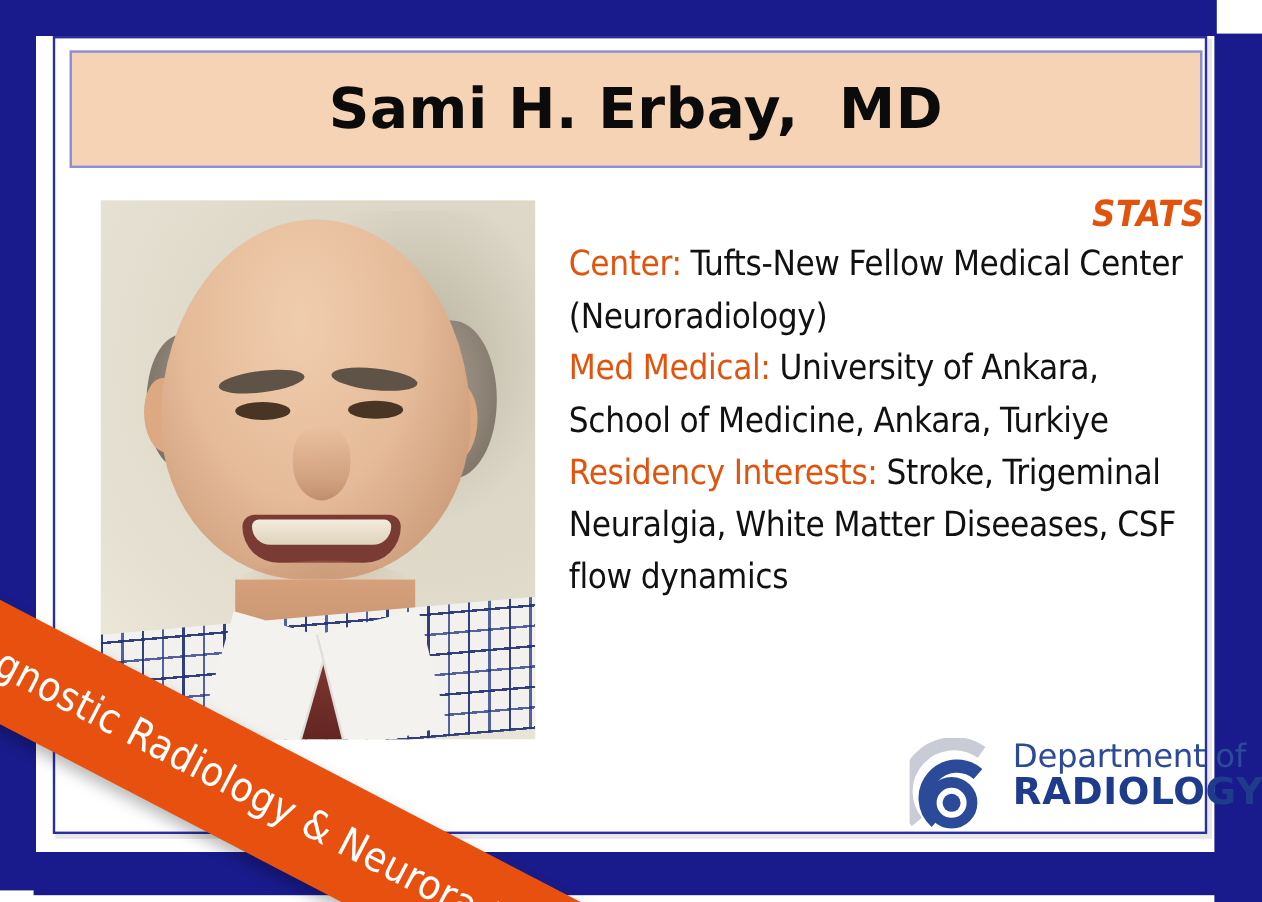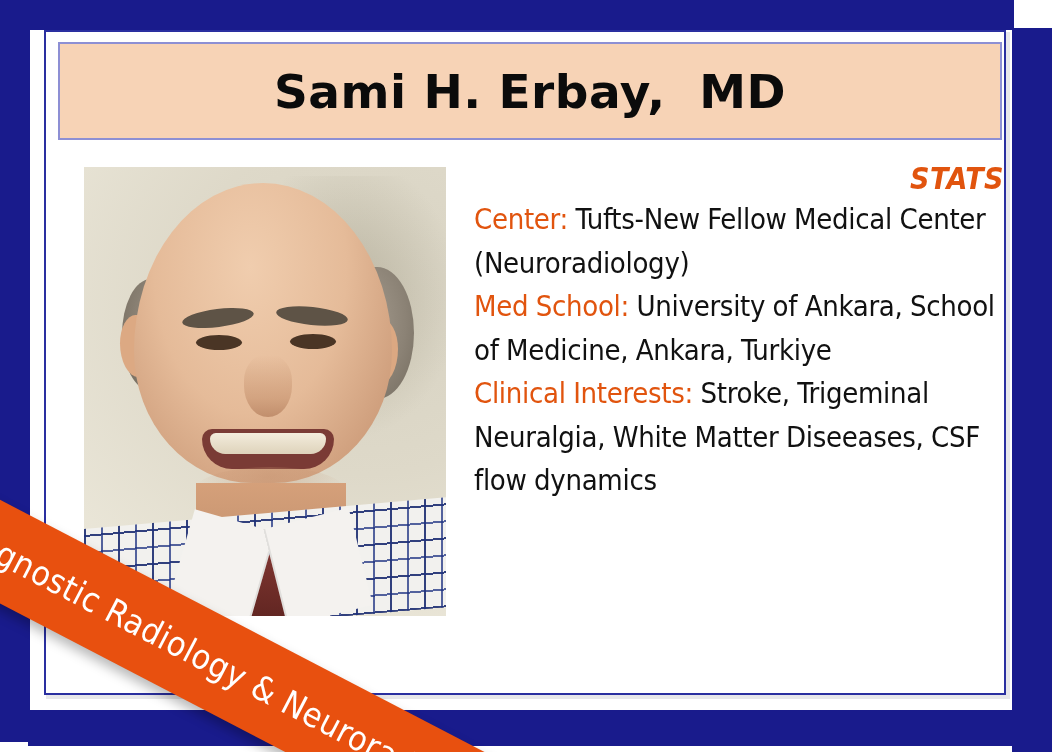--- a/index.html
+++ b/index.html
@@ -251,26 +251,38 @@
 
   <div id="stats-block">
     <div id="stats-heading">STATS</div>
 
     <div class="stat-line">
       <span class="stat-label">Center:</span><span> Tufts-New Fellow Medical Center (Neuroradiology)</span>
     </div>
 
 
     <div class="stat-line">
-      <span class="stat-label">Med School:</span><span> University of Ankara, School of Medicine, Ankara, Turkiye</span>
+      <span class="stat-label">Med Medical:</span><span> University of Ankara, School of Medicine, Ankara, Turkiye</span>
     </div>
 
     <div class="stat-line">
-      <span class="stat-label">Clinical Interests:</span><span>  Stroke, Trigeminal Neuralgia, White Matter Diseeases, CSF flow dynamics</span>
-    </div>
-  </div>
-
+      <span class="stat-label">Residency Interests:</span><span>  Stroke, Trigeminal Neuralgia, White Matter Diseeases, CSF flow dynamics</span>
+    </div>
+  </div>
+
+  <div id="radiology-logo">
+    <svg id="logo-mark" viewBox="0 0 84 78">
+      <path d="M 6 70 A 40 40 0 0 1 60 12" fill="none" stroke="#C9CCD6" stroke-width="11" stroke-linecap="butt"></path>
+      <path d="M 22 70 A 25 25 0 0 1 57 30" fill="none" stroke="#2C4A9A" stroke-width="11" stroke-linecap="butt"></path>
+      <circle cx="35" cy="54" r="17" fill="none" stroke="#2C4A9A" stroke-width="9"></circle>
+      <circle cx="35" cy="54" r="7.5" fill="#2C4A9A"></circle>
+    </svg>
+    <div id="logo-words">
+      <div id="logo-dept">Department of</div>
+      <div id="logo-radiology">RADIOLOGY</div>
+    </div>
+  </div>
 
   <div id="banner">
     <div id="banner-text">Diagnostic Radiology &amp; Neuroradiology</div>
   </div>
 
 </div>
 
 </body></html>

